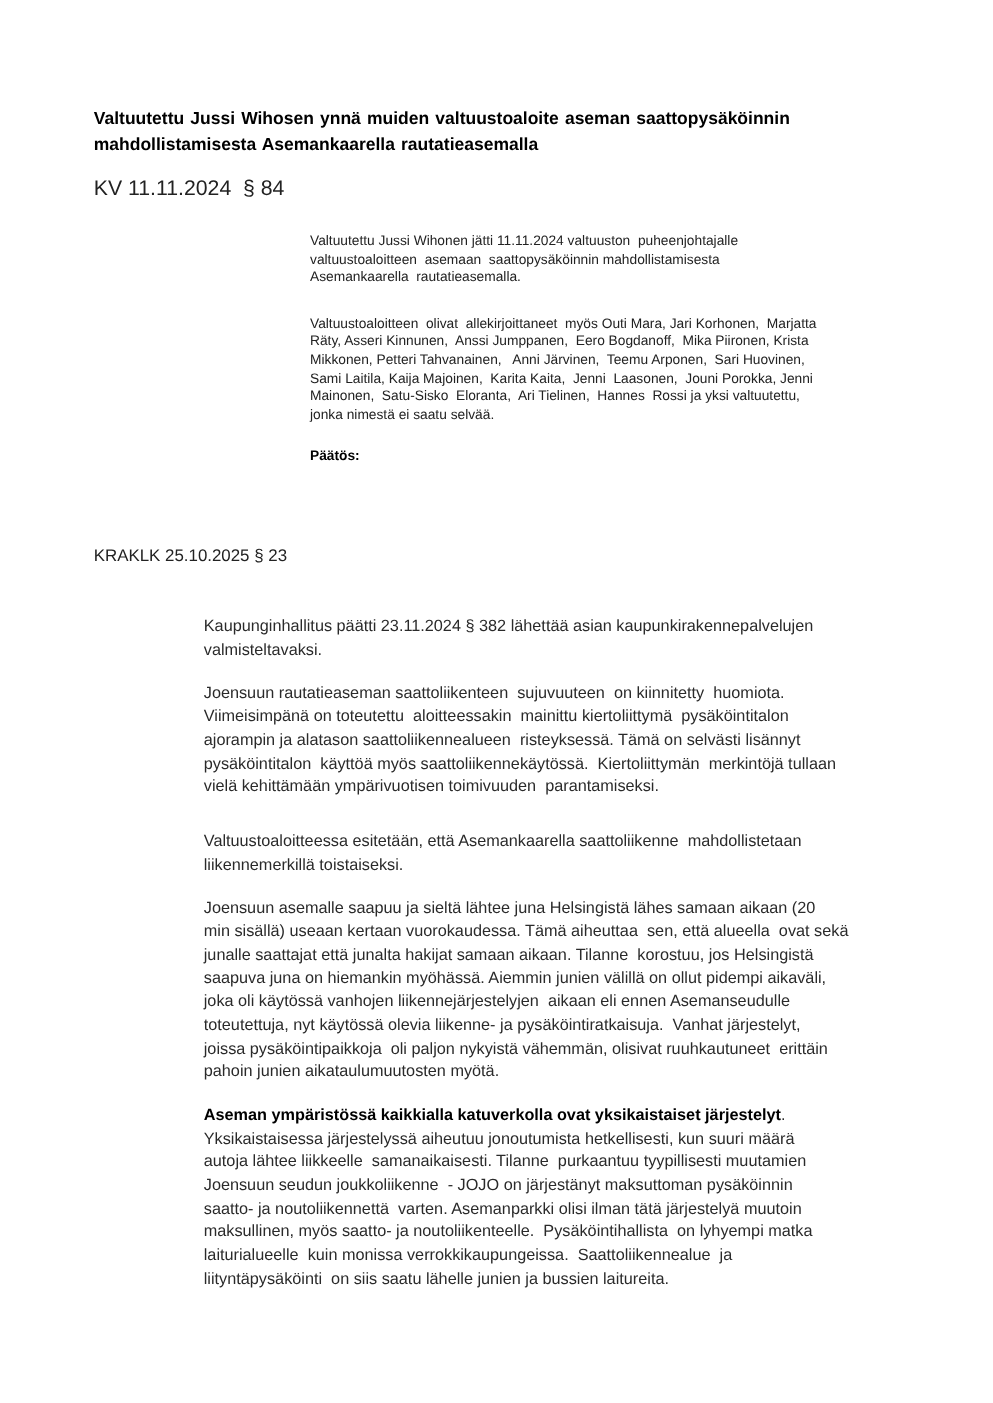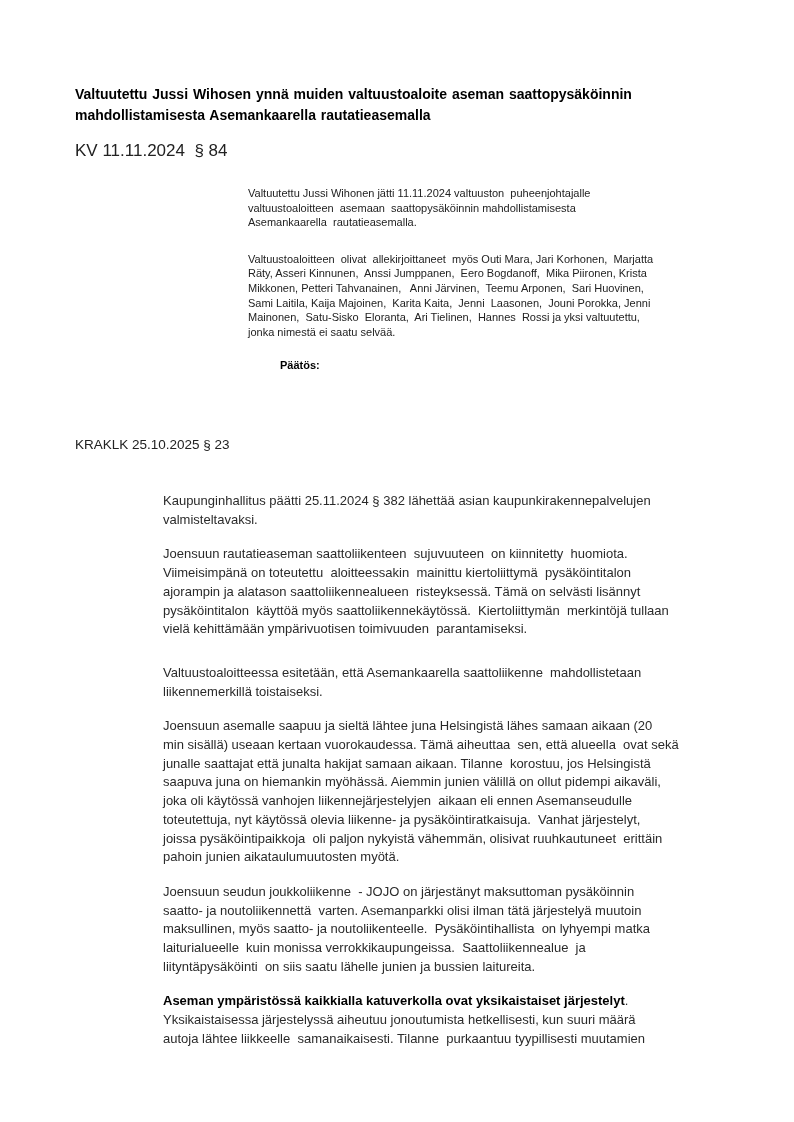--- a/index.html
+++ b/index.html
@@ -46,21 +46,21 @@
     width: 520px;
   }
   .kv-block p {
     margin: 0;
     font-size: 11px;
     line-height: 14.6px;
     color: #222222;
   }
   .kv-block p.para-initiative { margin-bottom: 22px; }
   .kv-block p.para-signatories { margin-bottom: 19px; }
-  .kv-block p.decision-label { font-weight: bold; color: #000000; margin-left: 32px; }
+  .kv-block p.decision-label { font-weight: bold; color: #000000; }
   .kraklk-heading {
     position: absolute;
     left: 75px;
     top: 436px;
     font-size: 13.5px;
     line-height: 18px;
     color: #222222;
   }
   .kraklk-block {
     position: absolute;
@@ -97,40 +97,40 @@
 Mikkonen, Petteri Tahvanainen,   Anni Järvinen,  Teemu Arponen,  Sari Huovinen,
 Sami Laitila, Kaija Majoinen,  Karita Kaita,  Jenni  Laasonen,  Jouni Porokka, Jenni
 Mainonen,  Satu-Sisko  Eloranta,  Ari Tielinen,  Hannes  Rossi ja yksi valtuutettu,
 jonka nimestä ei saatu selvää.</p>
     <p class="pre decision-label">Päätös:</p>
   </div>
 
   <div class="kraklk-heading pre">KRAKLK 25.10.2025 § 23</div>
 
   <div class="kraklk-block">
-    <p class="pre">Kaupunginhallitus päätti 25.11.2024 § 382 lähettää asian kaupunkirakennepalvelujen
+    <p class="pre">Kaupunginhallitus päätti 23.11.2024 § 382 lähettää asian kaupunkirakennepalvelujen
 valmisteltavaksi.</p>
     <p class="pre gap-lg">Joensuun rautatieaseman saattoliikenteen  sujuvuuteen  on kiinnitetty  huomiota.
 Viimeisimpänä on toteutettu  aloitteessakin  mainittu kiertoliittymä  pysäköintitalon
 ajorampin ja alatason saattoliikennealueen  risteyksessä. Tämä on selvästi lisännyt
 pysäköintitalon  käyttöä myös saattoliikennekäytössä.  Kiertoliittymän  merkintöjä tullaan
 vielä kehittämään ympärivuotisen toimivuuden  parantamiseksi.</p>
     <p class="pre">Valtuustoaloitteessa esitetään, että Asemankaarella saattoliikenne  mahdollistetaan
 liikennemerkillä toistaiseksi.</p>
     <p class="pre">Joensuun asemalle saapuu ja sieltä lähtee juna Helsingistä lähes samaan aikaan (20
 min sisällä) useaan kertaan vuorokaudessa. Tämä aiheuttaa  sen, että alueella  ovat sekä
 junalle saattajat että junalta hakijat samaan aikaan. Tilanne  korostuu, jos Helsingistä
 saapuva juna on hiemankin myöhässä. Aiemmin junien välillä on ollut pidempi aikaväli,
 joka oli käytössä vanhojen liikennejärjestelyjen  aikaan eli ennen Asemanseudulle
 toteutettuja, nyt käytössä olevia liikenne- ja pysäköintiratkaisuja.  Vanhat järjestelyt,
 joissa pysäköintipaikkoja  oli paljon nykyistä vähemmän, olisivat ruuhkautuneet  erittäin
 pahoin junien aikataulumuutosten myötä.</p>
+    <p class="pre last"><strong>Aseman ympäristössä kaikkialla katuverkolla ovat yksikaistaiset järjestelyt</strong><span>.
+Yksikaistaisessa järjestelyssä aiheutuu jonoutumista hetkellisesti, kun suuri määrä
+autoja lähtee liikkeelle  samanaikaisesti. Tilanne  purkaantuu tyypillisesti muutamien</span></p>
     <p class="pre">Joensuun seudun joukkoliikenne  - JOJO on järjestänyt maksuttoman pysäköinnin
 saatto- ja noutoliikennettä  varten. Asemanparkki olisi ilman tätä järjestelyä muutoin
 maksullinen, myös saatto- ja noutoliikenteelle.  Pysäköintihallista  on lyhyempi matka
 laiturialueelle  kuin monissa verrokkikaupungeissa.  Saattoliikennealue  ja
 liityntäpysäköinti  on siis saatu lähelle junien ja bussien laitureita.</p>
-    <p class="pre last"><strong>Aseman ympäristössä kaikkialla katuverkolla ovat yksikaistaiset järjestelyt</strong><span>.
-Yksikaistaisessa järjestelyssä aiheutuu jonoutumista hetkellisesti, kun suuri määrä
-autoja lähtee liikkeelle  samanaikaisesti. Tilanne  purkaantuu tyypillisesti muutamien</span></p>
   </div>
 
 </div>
 
 </body></html>

